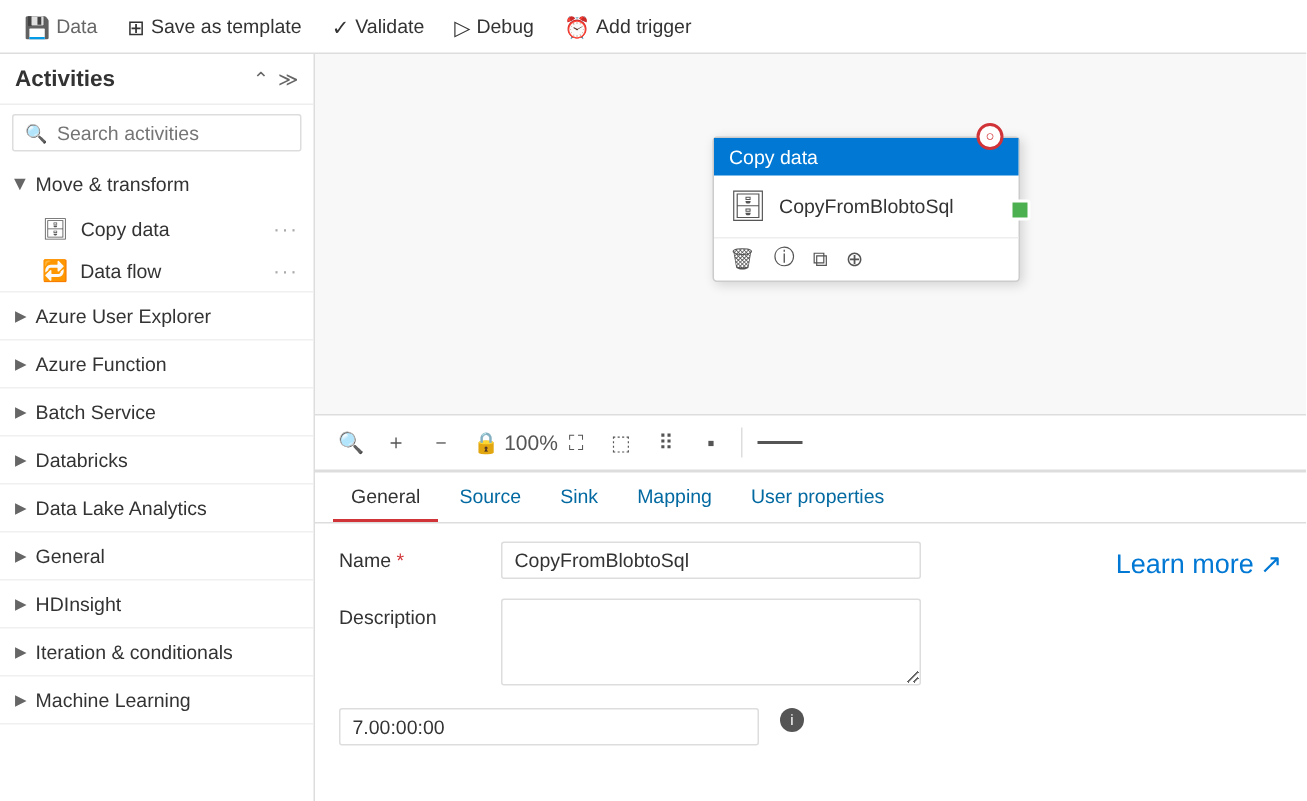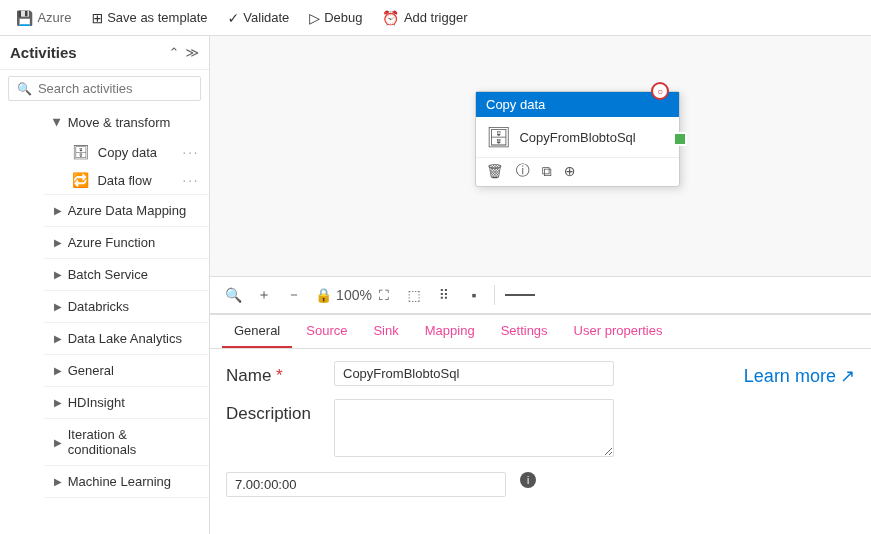--- a/index.html
+++ b/index.html
@@ -42,21 +42,21 @@
       display: flex; align-items: center; gap: 6px;
       margin: 6px 8px; border: 1px solid #ddd; border-radius: 2px;
       padding: 4px 8px; background: #fff;
     }
     .search-box input {
       border: none; outline: none; font-size: 13px; color: #666;
       width: 100%; background: transparent;
     }
     .search-icon-small { color: #888; font-size: 12px; }
 
-    .sidebar-content { overflow-y: auto; flex: 1; padding-left: 44px; }
+    .sidebar-content { overflow-y: auto; flex: 1; }
 
     .category-section { border-bottom: 1px solid #f0f0f0; }
     .category-header {
       display: flex; align-items: center; gap: 6px;
       padding: 8px 10px; cursor: pointer; font-size: 13px; color: #333;
       font-weight: 500;
     }
     .category-chevron { font-size: 10px; color: #666; }
     .category-chevron.open { transform: rotate(90deg); }
 
@@ -137,35 +137,35 @@
       display: flex; flex-direction: column;
     }
 
     .tabs-row {
       display: flex; align-items: center;
       border-bottom: 1px solid #ddd; padding: 0 12px;
       gap: 2px; flex-shrink: 0;
     }
     .tab {
       padding: 8px 12px; cursor: pointer; font-size: 13px;
-      color: #ec4899; border-bottom: 2px solid transparent;
+      color: #0369a1; border-bottom: 2px solid transparent;
       white-space: nowrap;
     }
     .tab.active {
       color: #333; border-bottom-color: #d13438; font-weight: 500;
     }
 
     .properties-content {
       padding: 12px 16px; overflow-y: auto; flex: 1;
     }
     .prop-row {
       display: flex; align-items: flex-start; margin-bottom: 12px; gap: 8px;
     }
     .prop-label {
-      width: 100px; font-size: 17px; color: #333; padding-top: 5px;
+      width: 100px; font-size: 13px; color: #333; padding-top: 5px;
       flex-shrink: 0;
     }
     .prop-required { color: #d13438; }
     .prop-input {
       flex: 1; max-width: 280px;
     }
     .prop-input input, .prop-input textarea {
       width: 100%; border: 1px solid #ddd; border-radius: 2px;
       padding: 4px 8px; font-size: 13px; color: #333; outline: none;
       font-family: inherit; background: #fff;
@@ -184,21 +184,21 @@
       align-items: center; justify-content: center;
       font-size: 10px; cursor: pointer; margin-left: 6px;
     }
   </style>
 </head>
 <body>
 
 <div class="toolbar">
   <div class="toolbar-item saved">
     <span class="toolbar-icon">💾</span>
-    <span>Azure</span>
+    <span>Data</span>
   </div>
   <div class="toolbar-item">
     <span class="toolbar-icon">⊞</span>
     <span>Save as template</span>
   </div>
   <div class="toolbar-item">
     <span class="toolbar-icon">✓</span>
     <span>Validate</span>
   </div>
   <div class="toolbar-item">
@@ -246,21 +246,21 @@
             <span class="activity-icon">🔁</span>
             <span>Data flow</span>
           </div>
           <span class="activity-dots">···</span>
         </div>
       </div>
 
       <div class="category-section">
         <div class="category-header">
           <span class="category-chevron">▶</span>
-          <span>Azure Data Mapping</span>
+          <span>Azure User Explorer</span>
         </div>
       </div>
 
       <div class="category-section">
         <div class="category-header">
           <span class="category-chevron">▶</span>
           <span>Azure Function</span>
         </div>
       </div>
 
@@ -354,21 +354,20 @@
       <div style="width:30px; height:2px; background:#555; margin-left:4px;"></div>
     </div>
 
     <div class="properties-panel">
 
       <div class="tabs-row">
         <div class="tab active">General</div>
         <div class="tab">Source</div>
         <div class="tab">Sink</div>
         <div class="tab">Mapping</div>
-        <div class="tab">Settings</div>
         <div class="tab">User properties</div>
       </div>
 
       <div class="properties-content">
 
         <div class="prop-row">
           <div class="prop-label">
             <span>Name</span>
             <span class="prop-required"> *</span>
           </div>

